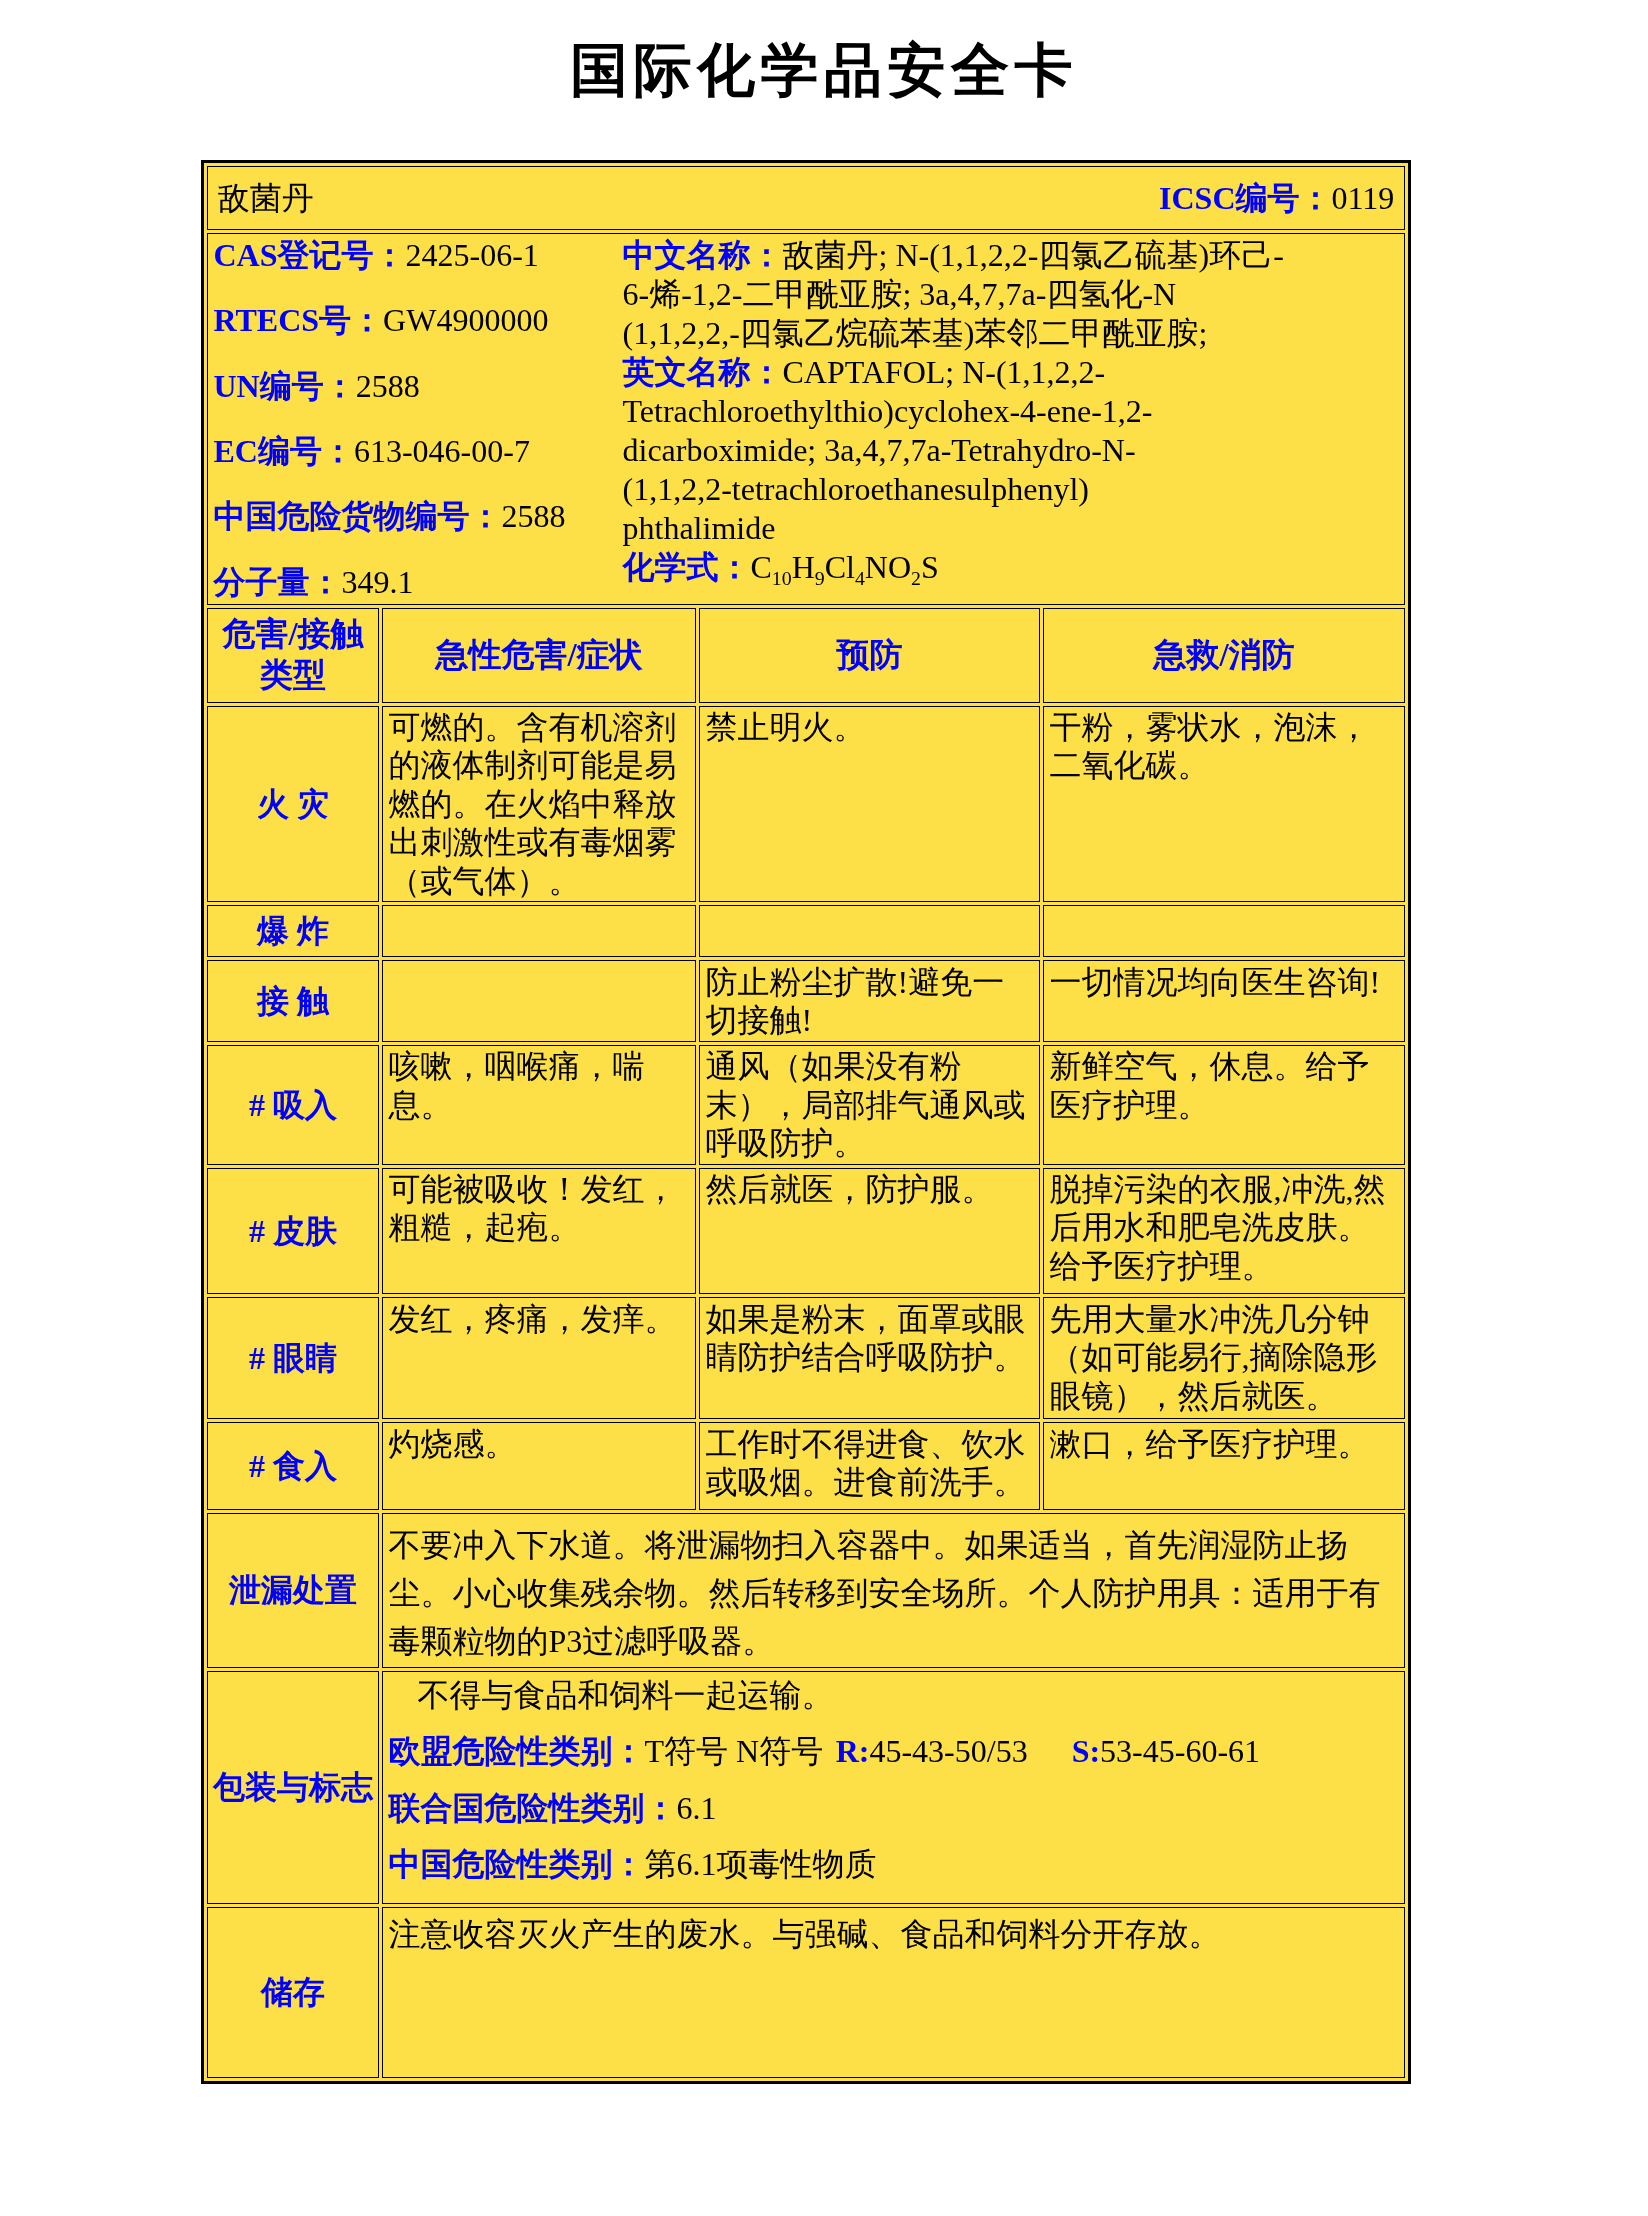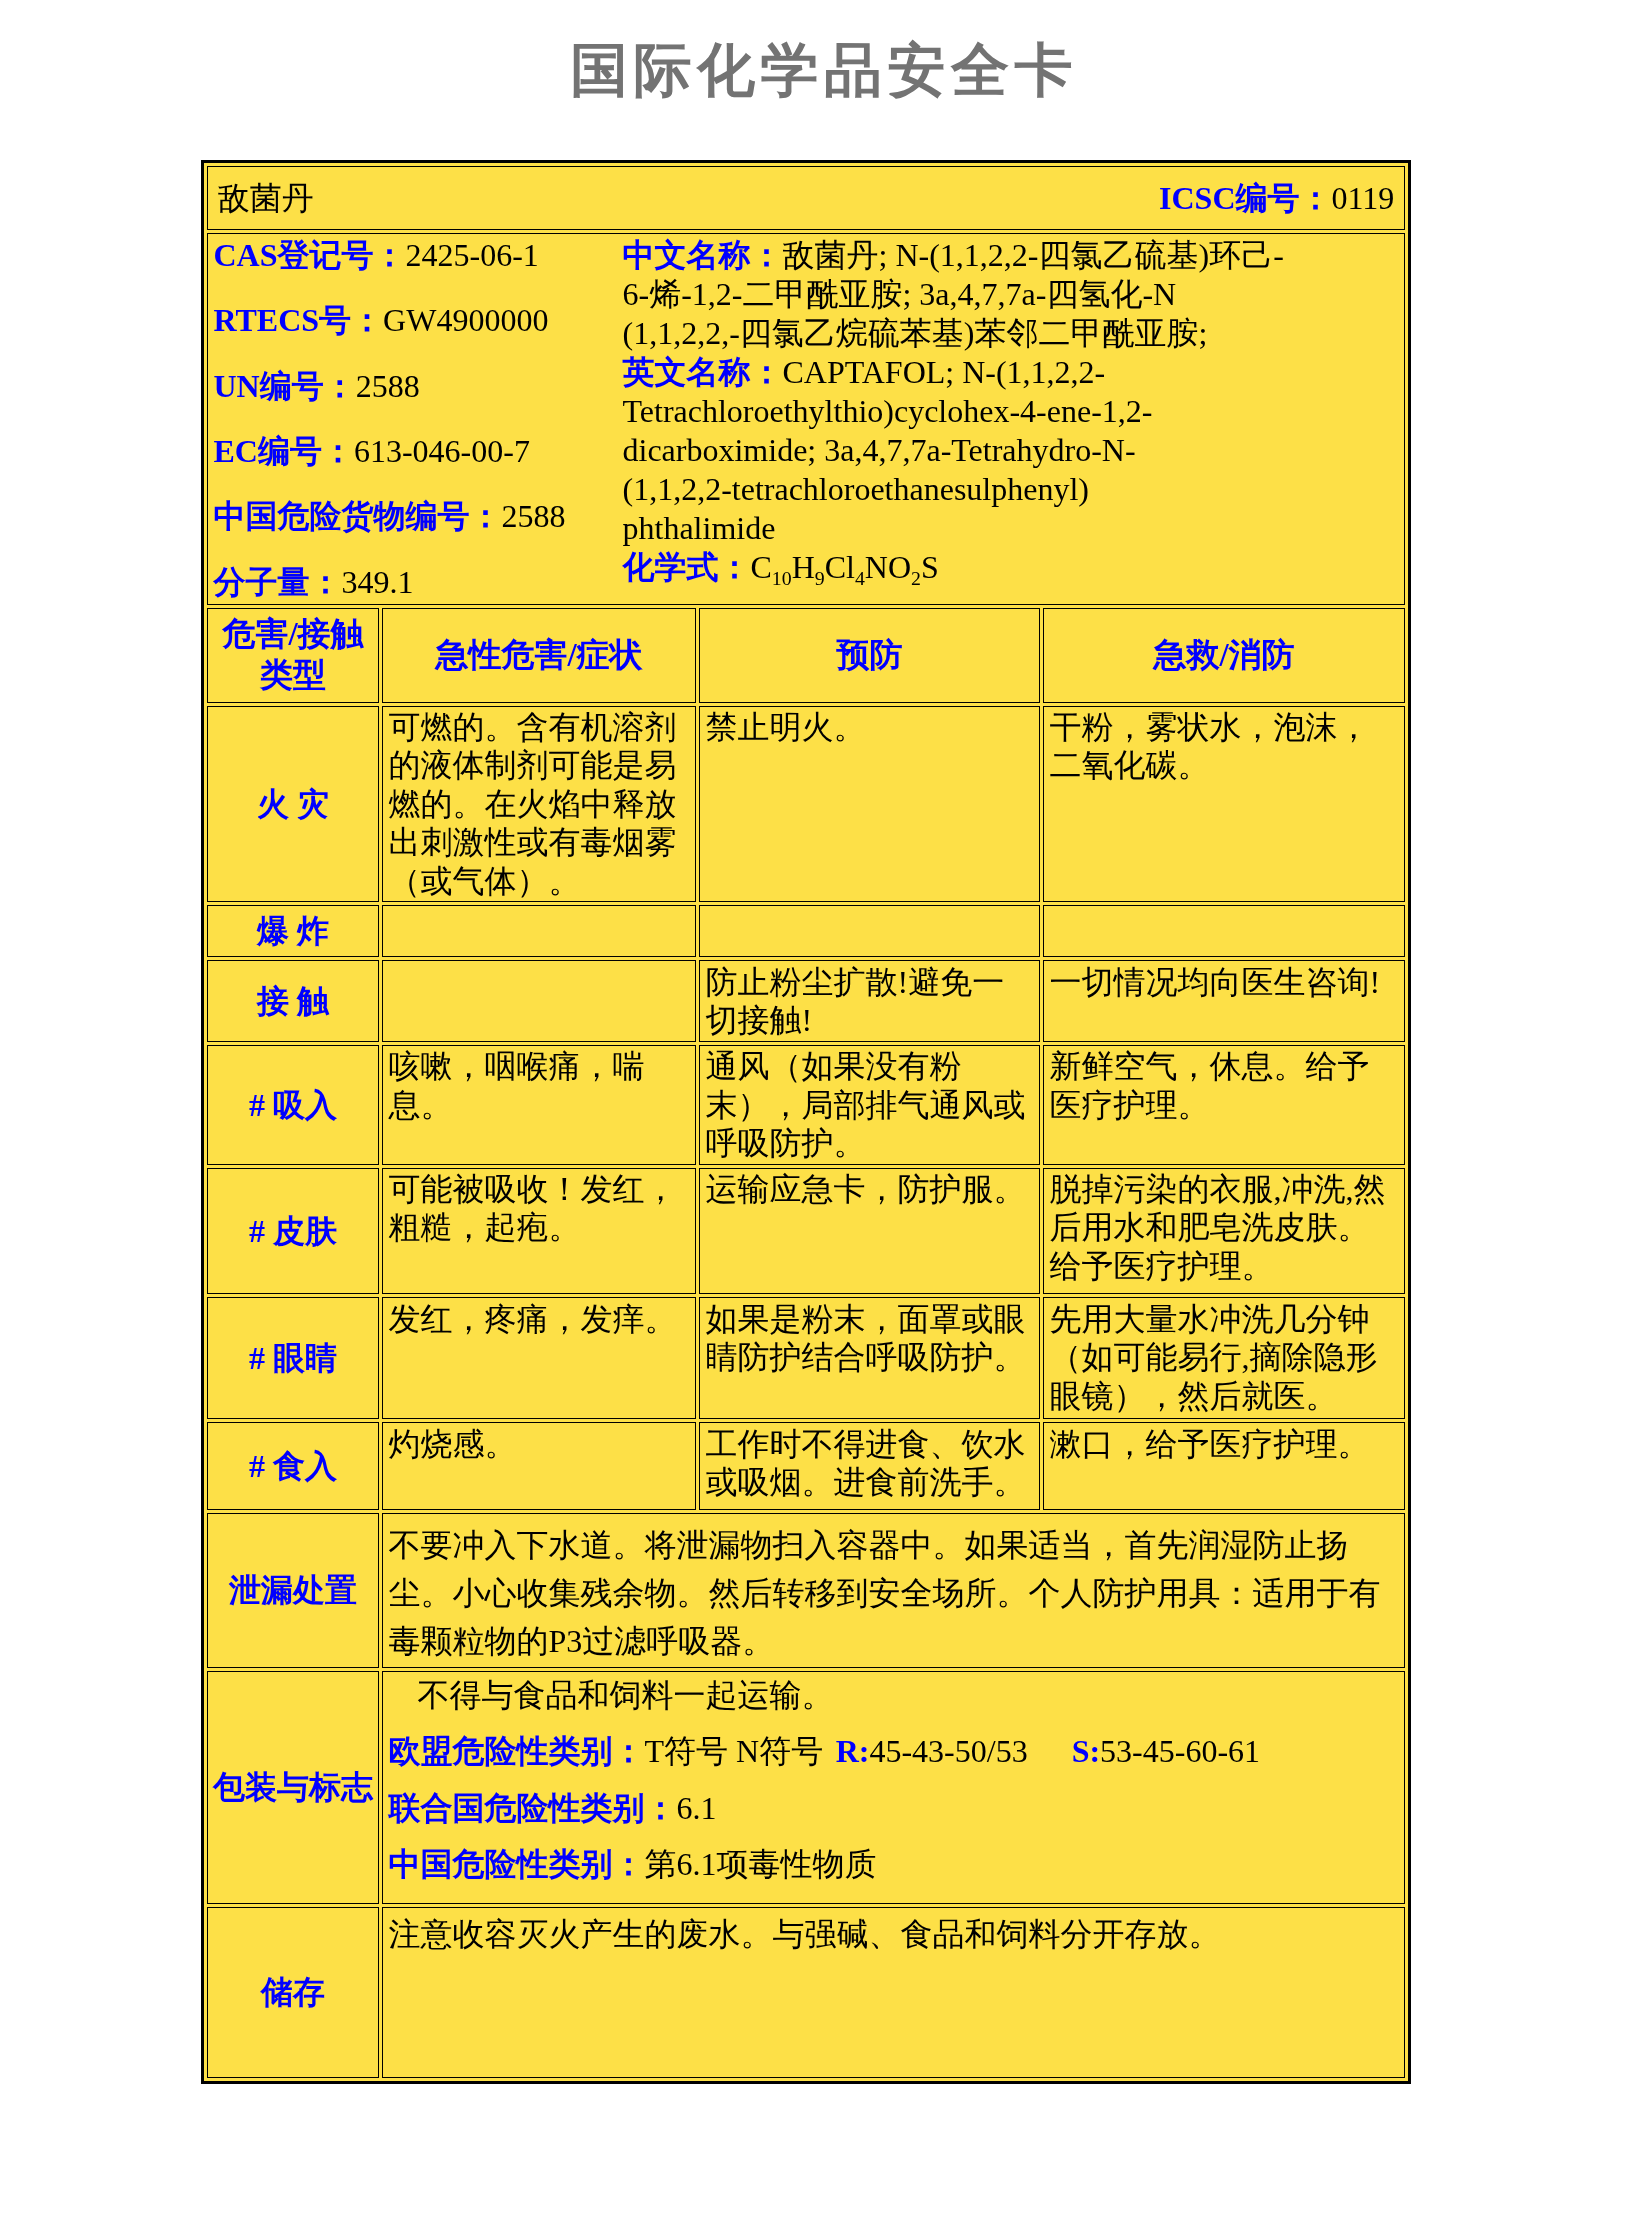--- a/index.html
+++ b/index.html
@@ -3,21 +3,21 @@
 <meta charset="utf-8">
 <style>
   html,body{margin:0;padding:0;background:#ffffff;}
   body{
     width:1648px;height:2216px;position:relative;
     font-family:"Liberation Serif","DejaVu Serif",serif;
     color:#000;font-size:32px;line-height:1.2;
   }
   .title{
     margin-top:36px;width:100%;text-align:center;
-    font-size:58px;font-weight:bold;letter-spacing:5.5px;color:#737373;
+    font-size:58px;font-weight:bold;letter-spacing:5.5px;color:#000000;
   }
   table.card{
     margin:54px 0 0 201px;width:1210px;
     border:3.5px solid #000;border-collapse:separate;border-spacing:3.5px;
     table-layout:fixed;background:#fde047;
   }
   td{border:1.4px solid #000;vertical-align:top;padding:1.4px 5.5px;word-break:break-all;overflow:hidden;}
   td.labelcell{
     vertical-align:middle;text-align:center;
     color:#0000ff;font-weight:bold;padding:1.4px 1.4px;word-break:keep-all;
@@ -141,21 +141,21 @@
   <tr class="r-inh">
     <td class="labelcell"># 吸入</td>
     <td>咳嗽，咽喉痛，喘息。</td>
     <td>通风（如果没有粉末），局部排气通风或呼吸防护。</td>
     <td>新鲜空气，休息。给予医疗护理。</td>
   </tr>
 
   <tr class="r-skin">
     <td class="labelcell"># 皮肤</td>
     <td>可能被吸收！发红，粗糙，起疱。</td>
-    <td>运输应急卡，防护服。</td>
+    <td>然后就医，防护服。</td>
     <td>脱掉污染的衣服,冲洗,然后用水和肥皂洗皮肤。给予医疗护理。</td>
   </tr>
 
   <tr class="r-eye">
     <td class="labelcell"># 眼睛</td>
     <td>发红，疼痛，发痒。</td>
     <td>如果是粉末，面罩或眼睛防护结合呼吸防护。</td>
     <td>先用大量水冲洗几分钟（如可能易行,摘除隐形眼镜），然后就医。</td>
   </tr>
 

